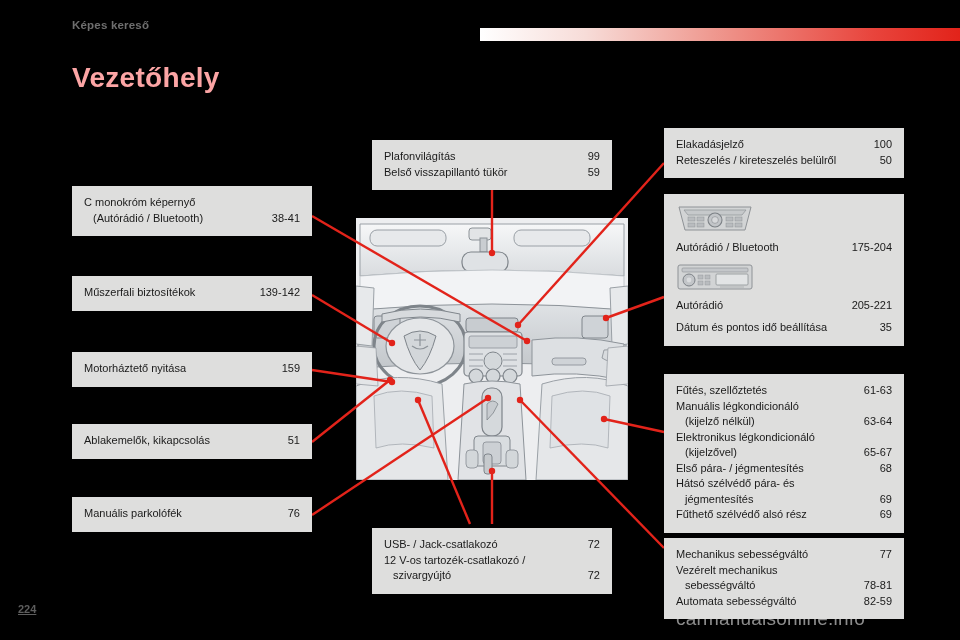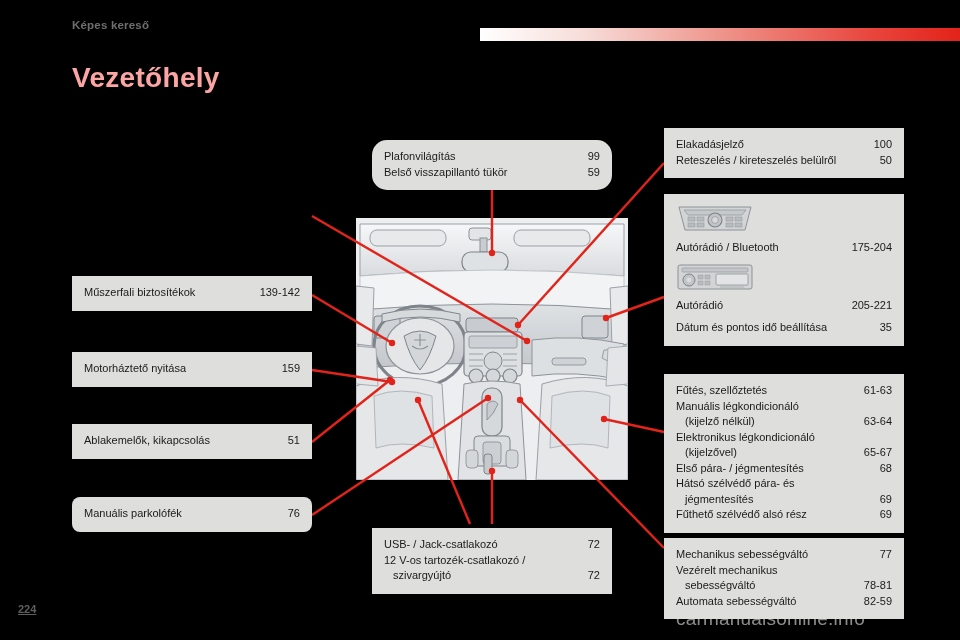--- a/index.html
+++ b/index.html
@@ -191,20 +191,30 @@
       <circle cx="488" cy="398" r="3.2"></circle>
       <circle cx="492" cy="471" r="3.2"></circle>
       <circle cx="418" cy="400" r="3.2"></circle>
       <circle cx="518" cy="325" r="3.2"></circle>
       <circle cx="606" cy="318" r="3.2"></circle>
       <circle cx="604" cy="419" r="3.2"></circle>
       <circle cx="520" cy="400" r="3.2"></circle>
     </g>
   </svg>
 
+  <div class="info-box" style="left:72px; top:186px; width:240px;">
+    <div class="row">
+      <span class="label">C monokróm képernyő</span>
+      <span class="page"></span>
+    </div>
+    <div class="row">
+      <span class="label indent">(Autórádió / Bluetooth)</span>
+      <span class="page">38-41</span>
+    </div>
+  </div>
 
   <div class="info-box" style="left:72px; top:276px; width:240px;">
     <div class="row">
       <span class="label">Műszerfali biztosítékok</span>
       <span class="page">139-142</span>
     </div>
   </div>
 
   <div class="info-box" style="left:72px; top:352px; width:240px;">
     <div class="row">
@@ -213,28 +223,28 @@
     </div>
   </div>
 
   <div class="info-box" style="left:72px; top:424px; width:240px;">
     <div class="row">
       <span class="label">Ablakemelők, kikapcsolás</span>
       <span class="page">51</span>
     </div>
   </div>
 
-  <div class="info-box" style="left:72px; top:497px; width:240px;border-radius:8px;">
+  <div class="info-box" style="left:72px; top:497px; width:240px;">
     <div class="row">
       <span class="label">Manuális parkolófék</span>
       <span class="page">76</span>
     </div>
   </div>
 
-  <div class="info-box" style="left:372px; top:140px; width:240px;border-radius:15px;">
+  <div class="info-box" style="left:372px; top:140px; width:240px;">
     <div class="row">
       <span class="label">Plafonvilágítás</span>
       <span class="page">99</span>
     </div>
     <div class="row">
       <span class="label">Belső visszapillantó tükör</span>
       <span class="page">59</span>
     </div>
   </div>
 

